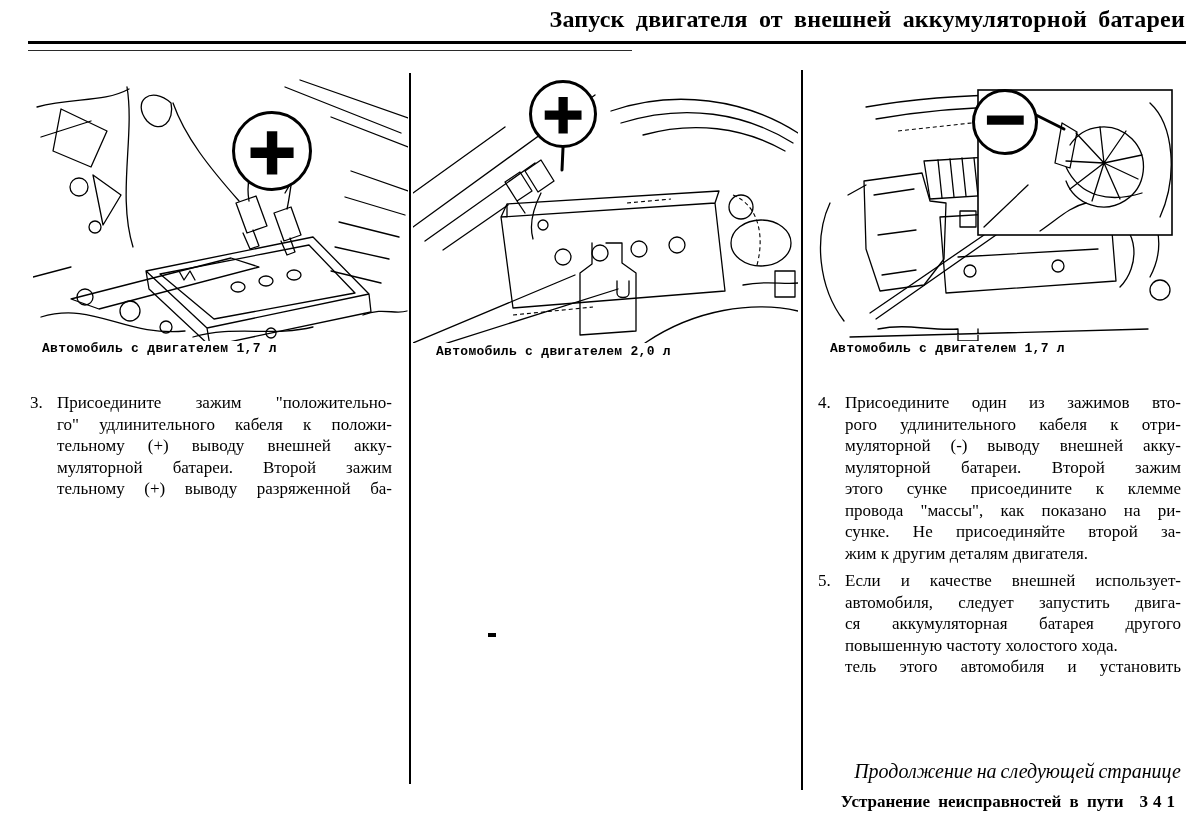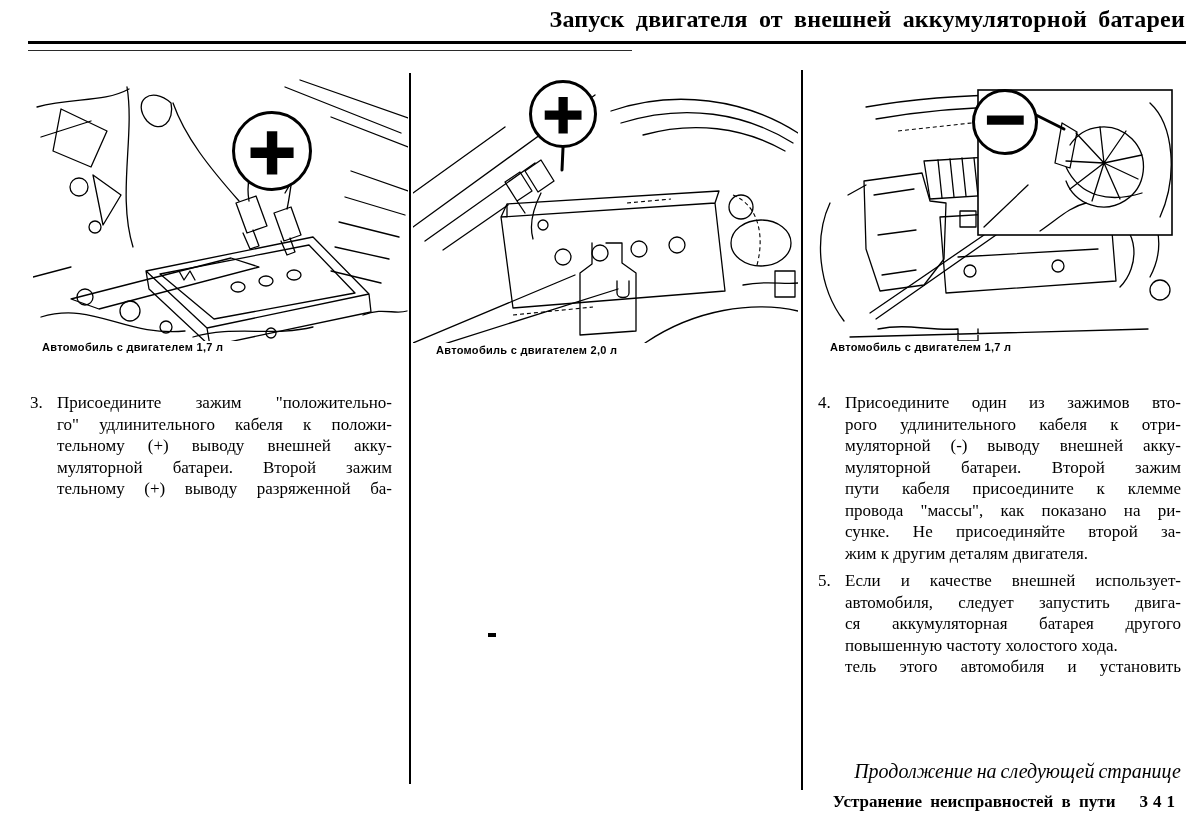--- a/index.html
+++ b/index.html
@@ -30,22 +30,22 @@
     position:absolute; border:3px solid #000; border-radius:50%; background:#fff;
     display:flex; align-items:center; justify-content:center;
     font-family:"DejaVu Sans", sans-serif; font-weight:bold;
     -webkit-text-stroke:3px #000; color:#000; line-height:1;
   }
   #polarity-1 { left:199px; top:36px; width:80px; height:80px; font-size:64px; }
   #polarity-2 { left:116px; top:5px;  width:68px; height:68px; font-size:54px; }
   #polarity-3 { left:164px; top:4px;  width:66px; height:66px; font-size:54px; padding-bottom:6px; }
 
   .caption {
-    position:absolute; font-family:Liberation Sans, sans-serif;
-    font-weight:bold; font-size:11px; letter-spacing:0.3px; white-space:nowrap;
+    position:absolute; font-family:Liberation Mono, monospace;
+    font-weight:bold; font-size:13px; letter-spacing:0.3px; white-space:nowrap;
   }
   #caption-1 { left:42px;  top:341px; }
   #caption-2 { left:436px; top:344px; }
   #caption-3 { left:830px; top:341px; }
 
   .instruction { position:absolute; padding-left:27px; font-size:17px; line-height:21.5px; }
   .instruction .num { position:absolute; left:0; top:0; }
   #instruction-3 { left:30px;  top:392px; width:362px; }
   #instruction-4 { left:818px; top:392px; width:363px; }
   #instruction-5 { left:818px; top:570px; width:363px; }
@@ -55,21 +55,21 @@
   .speck { position:absolute; left:488px; top:633px; width:8px; height:4px; background:#000; }
 
   .footer-cont {
     position:absolute; top:760px; right:13px;
     font-size:20px; font-style:italic; word-spacing:-1px; white-space:nowrap;
   }
   .footer-bottom {
     position:absolute; top:792px; right:14px;
     font-size:17px; font-weight:bold; word-spacing:4px; white-space:nowrap;
   }
-  .footer-bottom .pagenum { letter-spacing:5px; margin-left:24px; }
+  .footer-bottom .pagenum { letter-spacing:5px; margin-left:16px; }
 </style>
 </head>
 <body>
 
 <div class="title">Запуск двигателя от внешней аккумуляторной батареи</div>
 <div class="rule-thick"></div>
 <div class="rule-thin"></div>
 <div class="divider" id="divider-1"></div>
 <div class="divider" id="divider-2"></div>
 
@@ -158,21 +158,21 @@
     </div>
 </div>
 
 <div class="instruction" id="instruction-4">
   <span class="num">4.</span>
   <div>
       <div class="jline">Присоедините один из зажимов вто-</div>
       <div class="jline">рого удлинительного кабеля к отри-</div>
       <div class="jline">муляторной (-) выводу внешней акку-</div>
       <div class="jline">муляторной батареи. Второй зажим</div>
-      <div class="jline">пути кабеля присоедините к клемме</div>
+      <div class="jline">этого сунке присоедините к клемме</div>
       <div class="jline">провода "массы", как показано на ри-</div>
       <div class="jline">сунке. Не присоединяйте второй за-</div>
       <div class="jline last">жим к другим деталям двигателя.</div>
     </div>
 </div>
 
 <div class="instruction" id="instruction-5">
   <span class="num">5.</span>
   <div>
       <div class="jline">Если и качестве внешней использует-</div>

